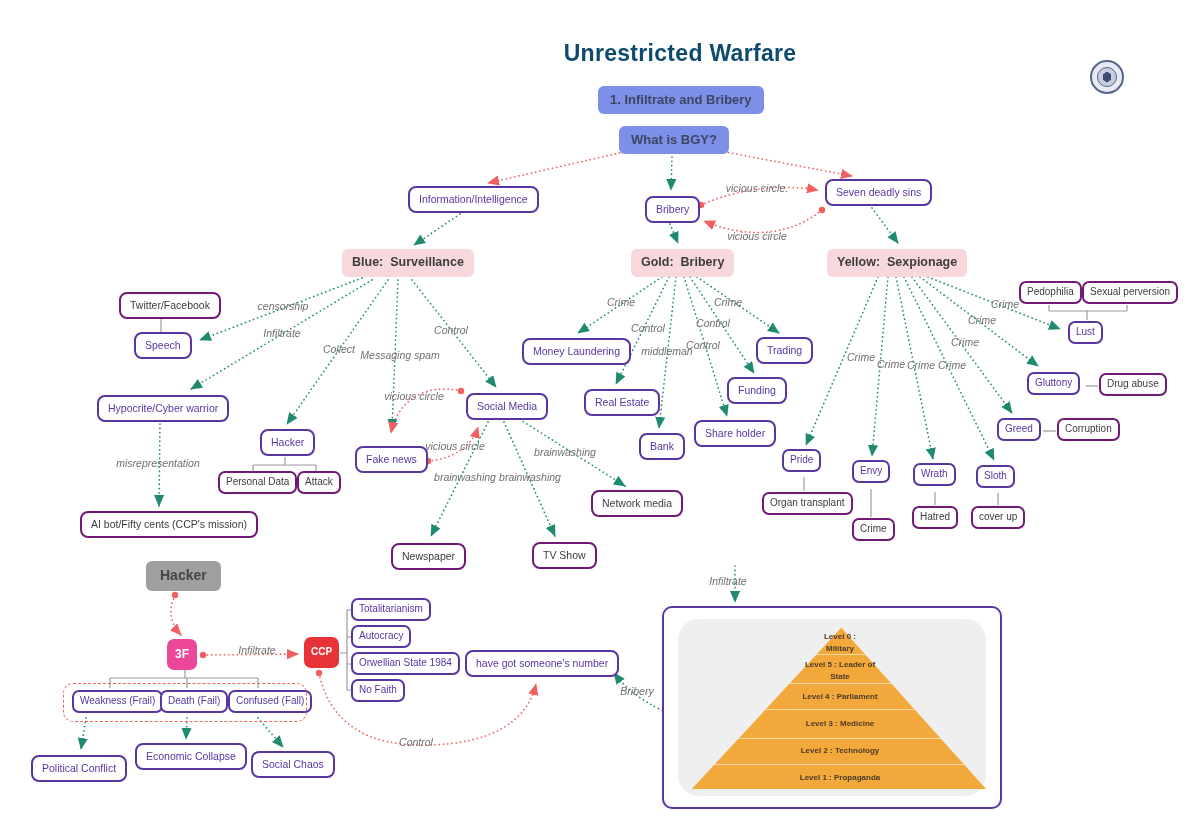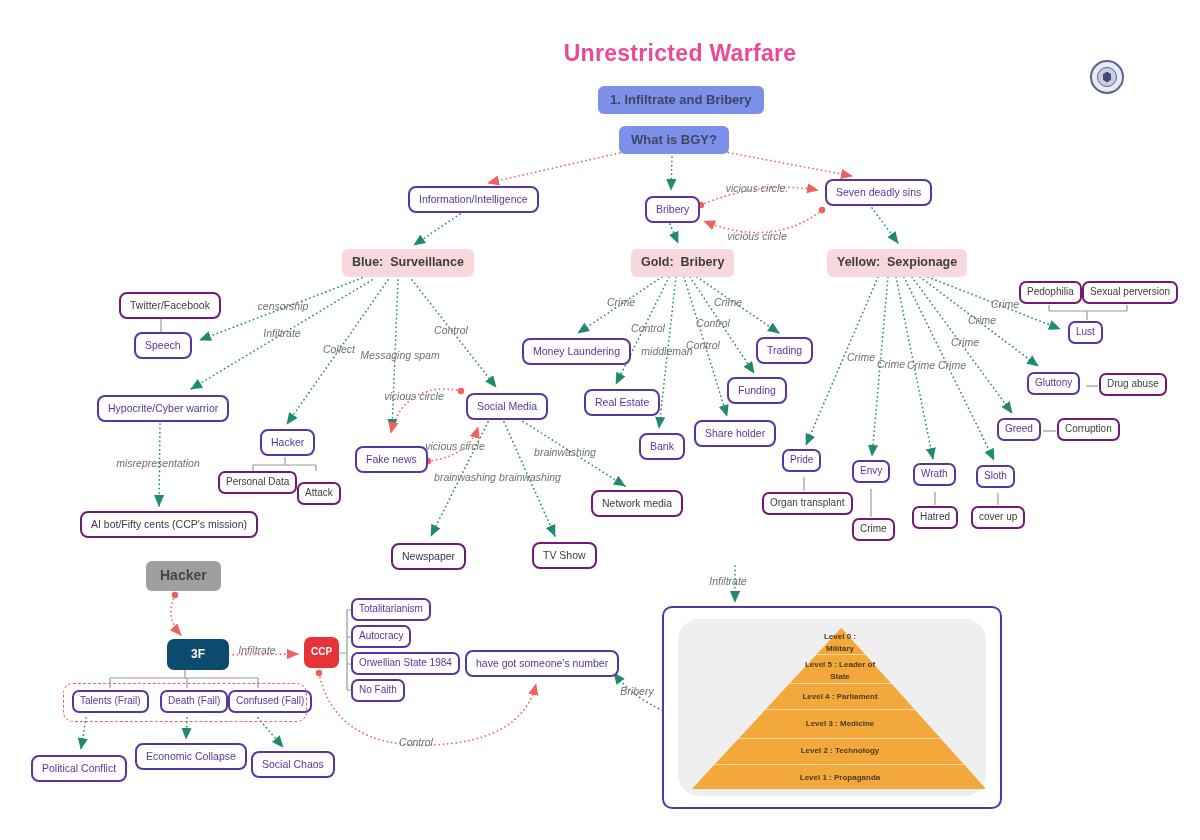--- a/index.html
+++ b/index.html
@@ -1,30 +1,30 @@
 <!DOCTYPE html>
 <html><head>
 <meta charset="utf-8">
 <style>
   html,body{margin:0;padding:0;background:#fff;}
   .canvas{position:relative;width:1200px;height:840px;background:#fff;overflow:hidden;
           font-family:"Liberation Sans",sans-serif;}
   svg.edges{position:absolute;left:0;top:0;width:1200px;height:840px;}
 
   .title{position:absolute;left:440px;top:40px;width:480px;text-align:center;
-         font-size:23px;font-weight:bold;color:#ec4899;letter-spacing:.3px;}
+         font-size:23px;font-weight:bold;color:#0c4a6e;letter-spacing:.3px;}
 
   .node{position:absolute;box-sizing:border-box;background:#fff;border-radius:8px;
         font-size:10.5px;padding:5px 9px;white-space:nowrap;text-align:center;line-height:1.25;}
   .purple{border:2px solid #5935a1;color:#5935a1;}
   .blackb{border:2px solid #701a75;color:#3c3c3c;}
   .bluef{background:#7c90ea;color:#3e4660;font-weight:700;font-size:13px;border-radius:6px;padding:6px 12px;}
   .pinkf{background:#f8d7dd;color:#3d3d3d;font-weight:700;font-size:12.5px;border-radius:6px;padding:6px 10px;white-space:pre;}
   .grayf{background:#9f9f9f;color:#454545;font-weight:700;font-size:14px;border-radius:6px;padding:6px 14px;}
-  .blackf{background:#0c4a6e;color:#fff;font-weight:700;font-size:12px;border-radius:7px;padding:8px 24px;}
+  .blackf{background:#ec4899;color:#fff;font-weight:700;font-size:12px;border-radius:7px;padding:8px 8px;}
   .redf{background:#e73238;color:#fff;font-weight:700;font-size:10px;border-radius:7px;padding:9px 7px;}
   .sm{font-size:10px;padding:3px 6px;border-radius:7px;}
 
   .elabel{position:absolute;transform:translate(-50%,-50%);font-size:10.5px;font-style:italic;
           color:#6f6f6f;white-space:nowrap;}
 
   .dashed-group{position:absolute;left:63px;top:683px;width:242px;height:37px;
                 border:1.6px dashed #e96464;border-radius:10px;}
 
   .pyr-box{position:absolute;left:662px;top:606px;width:340px;height:203px;background:#fff;
@@ -162,30 +162,30 @@
   <div class="node purple sm" style="left:997px;top:418px">Greed</div>
   <div class="node purple sm" style="left:782px;top:449px">Pride</div>
   <div class="node purple sm" style="left:852px;top:460px">Envy</div>
   <div class="node purple sm" style="left:913px;top:463px">Wrath</div>
   <div class="node purple sm" style="left:976px;top:465px">Sloth</div>
   <div class="node purple sm" style="left:351px;top:598px">Totalitarianism</div>
   <div class="node purple sm" style="left:351px;top:625px">Autocracy</div>
   <div class="node purple sm" style="left:351px;top:652px">Orwellian State 1984</div>
   <div class="node purple sm" style="left:351px;top:679px">No Faith</div>
   <div class="node purple" style="left:465px;top:650px">have got someone's number</div>
-  <div class="node purple sm" style="left:72px;top:690px">Talents (Frail)</div>
+  <div class="node purple sm" style="left:72px;top:690px">Weakness (Frail)</div>
   <div class="node purple sm" style="left:160px;top:690px">Death (Fail)</div>
   <div class="node purple sm" style="left:228px;top:690px">Confused (Fall)</div>
   <div class="node purple" style="left:31px;top:755px">Political Conflict</div>
   <div class="node purple" style="left:135px;top:743px">Economic Collapse</div>
   <div class="node purple" style="left:251px;top:751px">Social Chaos</div>
 
   <div class="node blackb" style="left:119px;top:292px">Twitter/Facebook</div>
   <div class="node blackb sm" style="left:218px;top:471px">Personal Data</div>
-  <div class="node blackb sm" style="left:297px;top:482px">Attack</div>
+  <div class="node blackb sm" style="left:297px;top:471px">Attack</div>
   <div class="node blackb" style="left:80px;top:511px">AI bot/Fifty cents (CCP's mission)</div>
   <div class="node blackb" style="left:391px;top:543px">Newspaper</div>
   <div class="node blackb" style="left:532px;top:542px">TV Show</div>
   <div class="node blackb" style="left:591px;top:490px">Network media</div>
   <div class="node blackb sm" style="left:1019px;top:281px">Pedophilia</div>
   <div class="node blackb sm" style="left:1082px;top:281px">Sexual perversion</div>
   <div class="node blackb sm" style="left:1099px;top:373px">Drug abuse</div>
   <div class="node blackb sm" style="left:1057px;top:418px">Corruption</div>
   <div class="node blackb sm" style="left:762px;top:492px">Organ transplant</div>
   <div class="node blackb sm" style="left:852px;top:518px">Crime</div>

